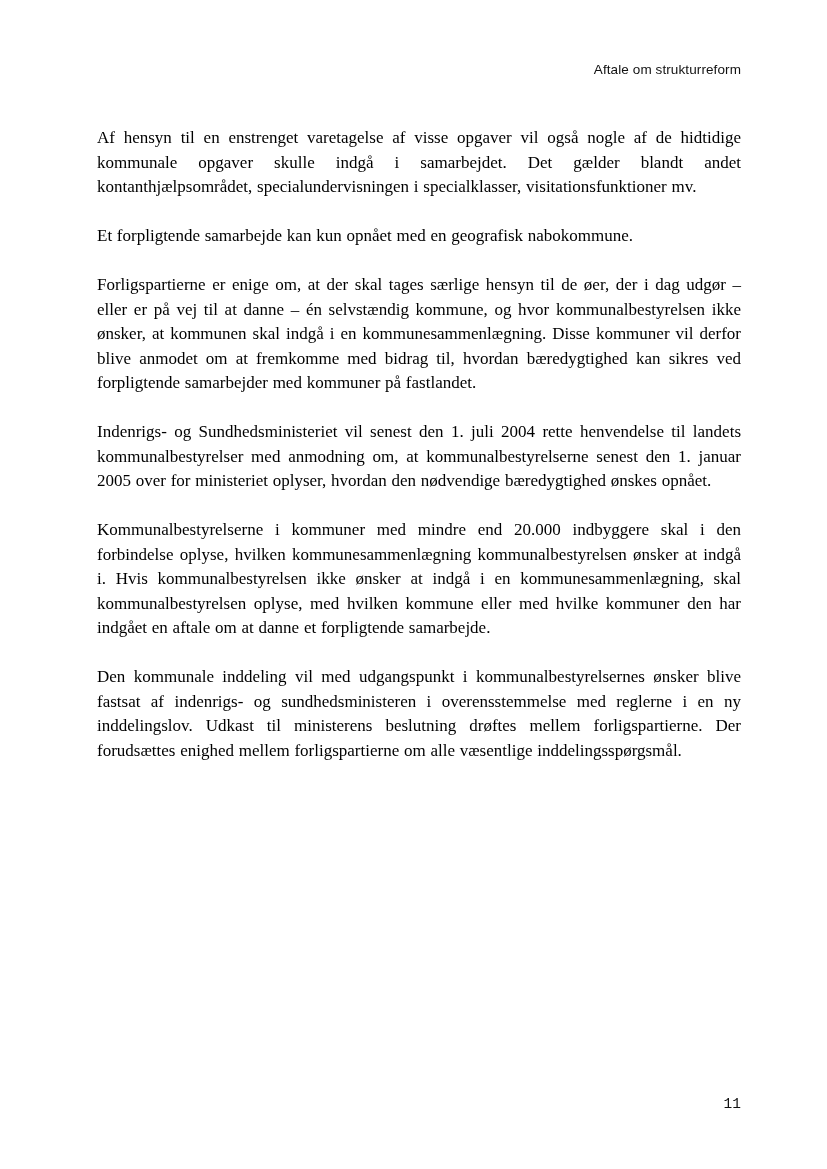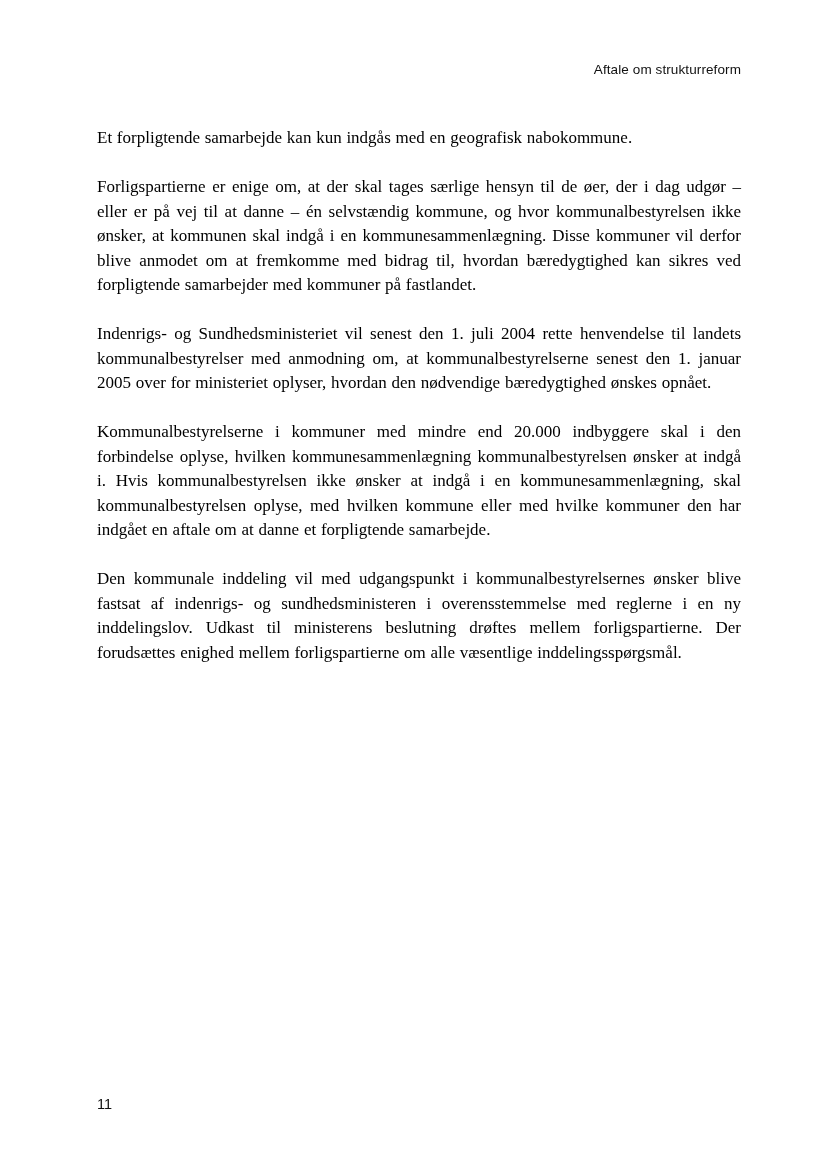--- a/index.html
+++ b/index.html
@@ -45,37 +45,39 @@
       font-size: 16.5px;
       line-height: 24.5px;
       margin-bottom: 1px;
       text-align: left;
     }
     .page-number {
       position: absolute;
       top: 1096px;
       left: 97px;
       right: 86px;
-      font-family: Liberation Sans, sans-serif;
+      text-align: right;
+      font-family: Liberation Mono, monospace;
       font-size: 14.5px;
       color: #111111;
     }
   </style>
 </head>
 <body>
 
 <div class="page">
 
   <div class="running-header">Aftale om strukturreform</div>
 
   <div class="body-text">
 
 
+    <p>Af hensyn til en enstrenget varetagelse af visse opgaver vil også nogle af de hidtidige kommunale opgaver skulle indgå i samarbejdet. Det gælder blandt andet kontanthjælpsområdet, specialundervisningen i specialklasser, visitationsfunktioner mv.</p>
 
-    <p>Et forpligtende samarbejde kan kun indgås med en geografisk nabokommune.</p>
+    <p>Et forpligtende samarbejde kan kun opnået med en geografisk nabokommune.</p>
 
     <p>Forligspartierne er enige om, at der skal tages særlige hensyn til de øer, der i dag udgør – eller er på vej til at danne – én selvstændig kommune, og hvor kommunalbestyrelsen ikke ønsker, at kommunen skal indgå i en kommunesammenlægning. Disse kommuner vil derfor blive anmodet om at fremkomme med bidrag til, hvordan bæredygtighed kan sikres ved forpligtende samarbejder med kommuner på fastlandet.</p>
 
 
     <p>Indenrigs- og Sundhedsministeriet vil senest den 1. juli 2004 rette henvendelse til landets kommunalbestyrelser med anmodning om, at kommunalbestyrelserne senest den 1. januar 2005 over for ministeriet oplyser, hvordan den nødvendige bæredygtighed ønskes opnået.</p>
 
     <p>Kommunalbestyrelserne i kommuner med mindre end 20.000 indbyggere skal i den forbindelse oplyse, hvilken kommunesammenlægning kommunalbestyrelsen ønsker at indgå i. Hvis kommunalbestyrelsen ikke ønsker at indgå i en kommunesammenlægning, skal kommunalbestyrelsen oplyse, med hvilken kommune eller med hvilke kommuner den har indgået en aftale om at danne et forpligtende samarbejde.</p>
 
     <p>Den kommunale inddeling vil med udgangspunkt i kommunalbestyrelsernes ønsker blive fastsat af indenrigs- og sundhedsministeren i overensstemmelse med reglerne i en ny inddelingslov. Udkast til ministerens beslutning drøftes mellem forligspartierne. Der forudsættes enighed mellem forligspartierne om alle væsentlige inddelingsspørgsmål.</p>
 

